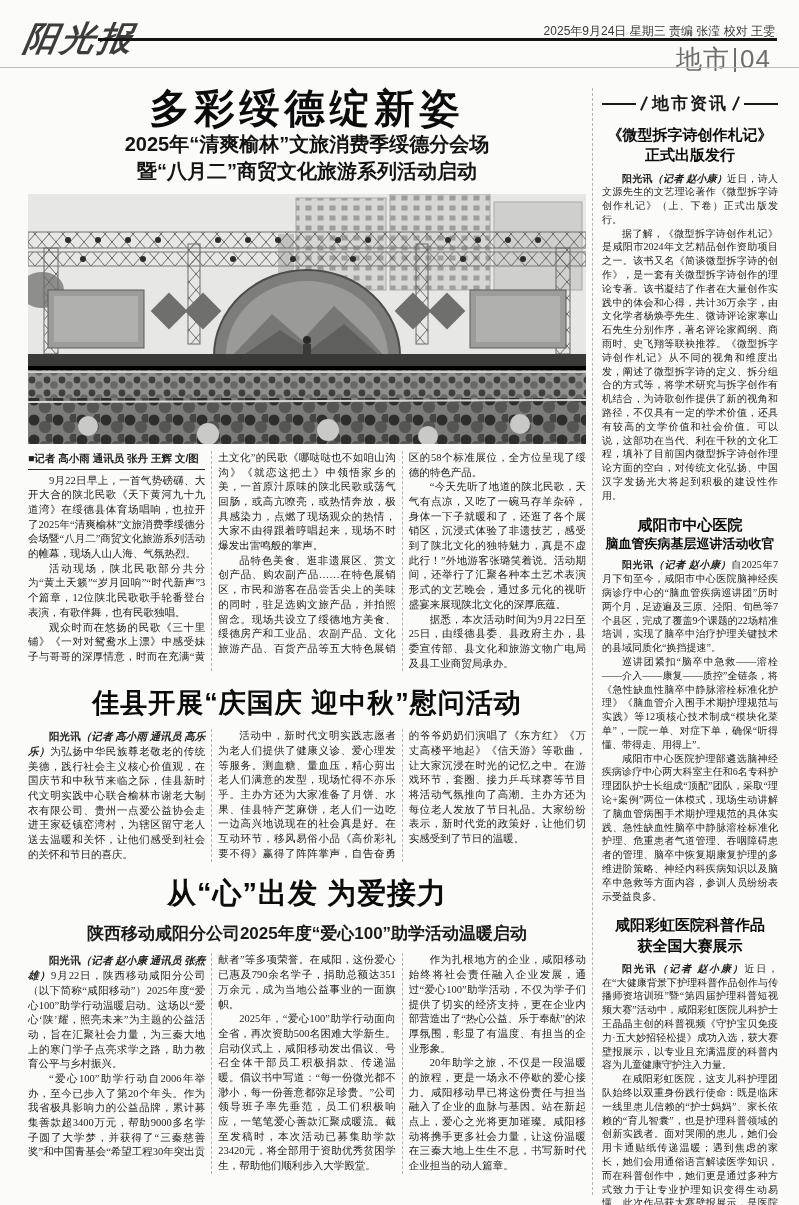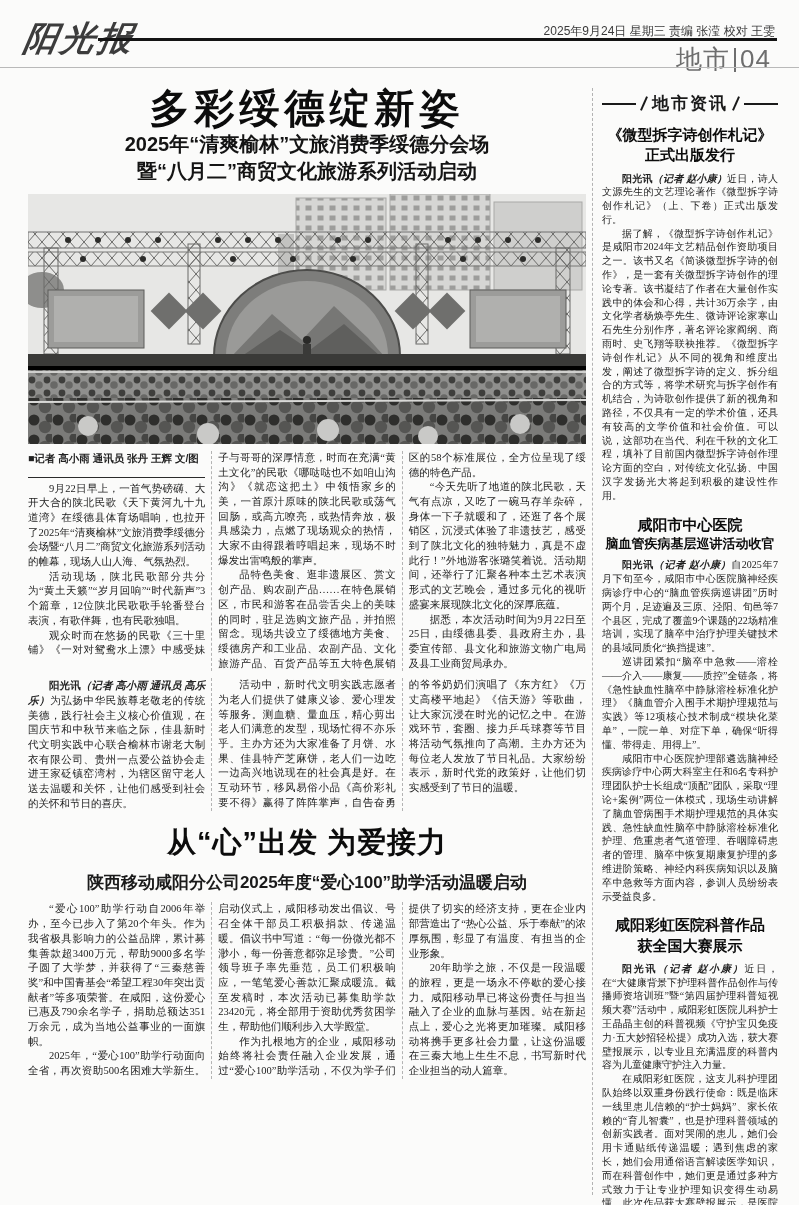--- a/index.html
+++ b/index.html
@@ -22,21 +22,21 @@
   
   .main{position:absolute;left:28px;top:86px;width:558px;}
   h1.lead{margin:0;font-size:40px;line-height:1.12;text-align:center;letter-spacing:5px;font-weight:bold;font-family:"Liberation Sans","DejaVu Sans",sans-serif;color:#0c0c0c;}
   .sub{font-size:20px;font-weight:bold;text-align:center;line-height:1.38;font-family:"Liberation Sans","DejaVu Sans",sans-serif;color:#141414;}
   .photo{margin-top:8px;width:558px;height:250px;background:#e9e9e7;}
   .photo svg{display:block;}
   .cols{
     margin-top:7px;font-size:10.5px;line-height:1.4;text-align:justify;
     column-count:3;column-gap:13px;column-rule:1px dashed #b3b3b3;color:#222;
   }
-  .byline{font-weight:bold;border-bottom:1px solid #2a2a2a;padding-bottom:11px;margin-bottom:4px;font-family:"Liberation Sans","DejaVu Sans",sans-serif;}
+  .byline{font-weight:bold;border-bottom:1px solid #2a2a2a;padding-bottom:3px;margin-bottom:4px;font-family:"Liberation Sans","DejaVu Sans",sans-serif;}
   .para{margin:0;text-indent:2em;}
   .plist{display:block;}
   .intro-label{font-weight:bold;font-family:"Liberation Sans","DejaVu Sans",sans-serif;}
   .intro-byline{font-weight:bold;font-style:italic;}
   h2.a2{margin:14px 0 8px;font-size:27px;text-align:center;font-weight:bold;letter-spacing:1px;font-family:"Liberation Sans","DejaVu Sans",sans-serif;color:#0c0c0c;}
   h2.a3{margin:12px 0 8px;font-size:29px;text-align:center;font-weight:bold;letter-spacing:1px;font-family:"Liberation Sans","DejaVu Sans",sans-serif;color:#0c0c0c;}
   .sub3{font-size:17px;font-weight:bold;text-align:center;margin-bottom:8px;font-family:"Liberation Sans","DejaVu Sans",sans-serif;}
   
   .vsep{position:absolute;left:592px;top:88px;bottom:10px;border-left:1px dashed #b3b3b3;}
   .sidebar{position:absolute;left:602px;top:88px;width:176px;}
@@ -180,32 +180,34 @@
           <p class="para">活动现场，陕北民歌部分共分为“黄土天籁”“岁月回响”“时代新声”3个篇章，12位陕北民歌歌手轮番登台表演，有歌伴舞，也有民歌独唱。</p>
           <p class="para">观众时而在悠扬的民歌《三十里铺》《一对对鸳鸯水上漂》中感受妹子与哥哥的深厚情意，时而在充满“黄土文化”的民歌《哪哒哒也不如咱山沟沟》《就恋这把土》中领悟家乡的美，一首原汁原味的陕北民歌或荡气回肠，或高亢嘹亮，或热情奔放，极具感染力，点燃了现场观众的热情，大家不由得跟着哼唱起来，现场不时爆发出雷鸣般的掌声。</p>
           <p class="para">品特色美食、逛非遗展区、赏文创产品、购农副产品……在特色展销区，市民和游客在品尝舌尖上的美味的同时，驻足选购文旅产品，并拍照留念。现场共设立了绥德地方美食、绥德房产和工业品、农副产品、文化旅游产品、百货产品等五大特色展销区的58个标准展位，全方位呈现了绥德的特色产品。</p>
           <p class="para">“今天先听了地道的陕北民歌，天气有点凉，又吃了一碗马存羊杂碎，身体一下子就暖和了，还逛了各个展销区，沉浸式体验了非遗技艺，感受到了陕北文化的独特魅力，真是不虚此行！”外地游客张璐笑着说。活动期间，还举行了汇聚各种本土艺术表演形式的文艺晚会，通过多元化的视听盛宴来展现陕北文化的深厚底蕴。</p>
           <p class="para">据悉，本次活动时间为9月22日至25日，由绥德县委、县政府主办，县委宣传部、县文化和旅游文物广电局及县工业商贸局承办。</p>
         </div>
     </div>
   </article>
 
   <article>
+    <h2 class="a2">佳县开展“庆国庆 迎中秋”慰问活动</h2>
     <div class="cols">
       <p class="para"><span class="intro-label">阳光讯</span><span class="intro-byline">（记者 高小雨 通讯员 高乐乐）</span><span>为弘扬中华民族尊老敬老的传统美德，践行社会主义核心价值观，在国庆节和中秋节来临之际，佳县新时代文明实践中心联合榆林市谢老大制衣有限公司、贵州一点爱公益协会走进王家砭镇窑湾村，为辖区留守老人送去温暖和关怀，让他们感受到社会的关怀和节日的喜庆。</span></p>
       <div class="plist">
           <p class="para">活动中，新时代文明实践志愿者为老人们提供了健康义诊、爱心理发等服务。测血糖、量血压，精心剪出老人们满意的发型，现场忙得不亦乐乎。主办方还为大家准备了月饼、水果、佳县特产芝麻饼，老人们一边吃一边高兴地说现在的社会真是好。在互动环节，移风易俗小品《高价彩礼要不得》赢得了阵阵掌声，自告奋勇的爷爷奶奶们演唱了《东方红》《万丈高楼平地起》《信天游》等歌曲，让大家沉浸在时光的记忆之中。在游戏环节，套圈、接力乒乓球赛等节目将活动气氛推向了高潮。主办方还为每位老人发放了节日礼品。大家纷纷表示，新时代党的政策好，让他们切实感受到了节日的温暖。</p>
         </div>
     </div>
   </article>
 
   <article>
     <h2 class="a3">从“心”出发 为爱接力</h2>
     <div class="sub3">陕西移动咸阳分公司2025年度“爱心100”助学活动温暖启动</div>
     <div class="cols">
+      <p class="para"><span class="intro-label">阳光讯</span><span class="intro-byline">（记者 赵小康 通讯员 张焘雄）</span><span>9月22日，陕西移动咸阳分公司（以下简称“咸阳移动”）2025年度“爱心100”助学行动温暖启动。这场以“爱心‘陕’耀，照亮未来”为主题的公益活动，旨在汇聚社会力量，为三秦大地上的寒门学子点亮求学之路，助力教育公平与乡村振兴。</span></p>
       <div class="plist">
           <p class="para">“爱心100”助学行动自2006年举办，至今已步入了第20个年头。作为我省极具影响力的公益品牌，累计募集善款超3400万元，帮助9000多名学子圆了大学梦，并获得了“三秦慈善奖”和中国青基会“希望工程30年突出贡献者”等多项荣誉。在咸阳，这份爱心已惠及790余名学子，捐助总额达351万余元，成为当地公益事业的一面旗帜。</p>
           <p class="para">2025年，“爱心100”助学行动面向全省，再次资助500名困难大学新生。启动仪式上，咸阳移动发出倡议、号召全体干部员工积极捐款、传递温暖。倡议书中写道：“每一份微光都不渺小，每一份善意都弥足珍贵。”公司领导班子率先垂范，员工们积极响应，一笔笔爱心善款汇聚成暖流。截至发稿时，本次活动已募集助学款23420元，将全部用于资助优秀贫困学生，帮助他们顺利步入大学殿堂。</p>
           <p class="para">作为扎根地方的企业，咸阳移动始终将社会责任融入企业发展，通过“爱心100”助学活动，不仅为学子们提供了切实的经济支持，更在企业内部营造出了“热心公益、乐于奉献”的浓厚氛围，彰显了有温度、有担当的企业形象。</p>
           <p class="para">20年助学之旅，不仅是一段温暖的旅程，更是一场永不停歇的爱心接力。咸阳移动早已将这份责任与担当融入了企业的血脉与基因。站在新起点上，爱心之光将更加璀璨。咸阳移动将携手更多社会力量，让这份温暖在三秦大地上生生不息，书写新时代企业担当的动人篇章。</p>
         </div>
     </div>
   </article>
 
 </div>

